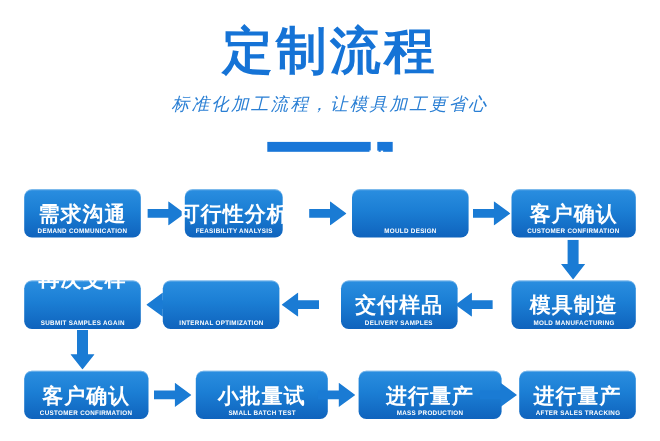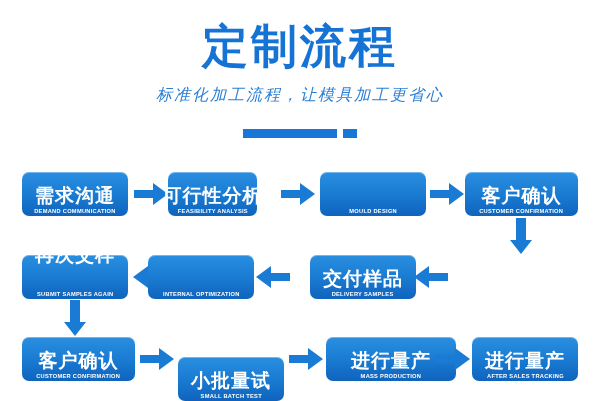--- a/index.html
+++ b/index.html
@@ -219,20 +219,24 @@
     <span class="cn">交付样品</span>
     <span class="en">DELIVERY SAMPLES</span>
   </div>
 
   <div class="arrow-h" style="left:414px;">
     <svg width="34" height="22" viewBox="0 0 34 22">
         <path d="M34 7 H15 V0 L0 11 L15 22 V15 H34 Z" fill="#1a7bd4"></path>
       </svg>
   </div>
 
+  <div class="node" style="left:465px; width:113px;">
+    <span class="cn">模具制造</span>
+    <span class="en">MOLD MANUFACTURING</span>
+  </div>
 </div>
 
 <div class="arrow-v" style="left:64px; top:300px;">
   <svg width="22" height="36" viewBox="0 0 22 36">
       <path d="M6 0 H16 V22 H22 L11 36 L0 22 H6 Z" fill="#1a7bd4"></path>
     </svg>
 </div>
 
 <div class="flow-row" id="row-3">
 
@@ -240,21 +244,21 @@
     <span class="cn">客户确认</span>
     <span class="en">CUSTOMER CONFIRMATION</span>
   </div>
 
   <div class="arrow-h" style="left:140px;">
     <svg width="34" height="22" viewBox="0 0 34 22">
         <path d="M0 7 H19 V0 L34 11 L19 22 V15 H0 Z" fill="#1a7bd4"></path>
       </svg>
   </div>
 
-  <div class="node" style="left:178px; width:106px;margin-top:20px;">
+  <div class="node" style="left:178px; width:120px;">
     <span class="cn">小批量试</span>
     <span class="en">SMALL BATCH TEST</span>
   </div>
 
   <div class="arrow-h" style="left:289px;">
     <svg width="34" height="22" viewBox="0 0 34 22">
         <path d="M0 7 H19 V0 L34 11 L19 22 V15 H0 Z" fill="#1a7bd4"></path>
       </svg>
   </div>
 

